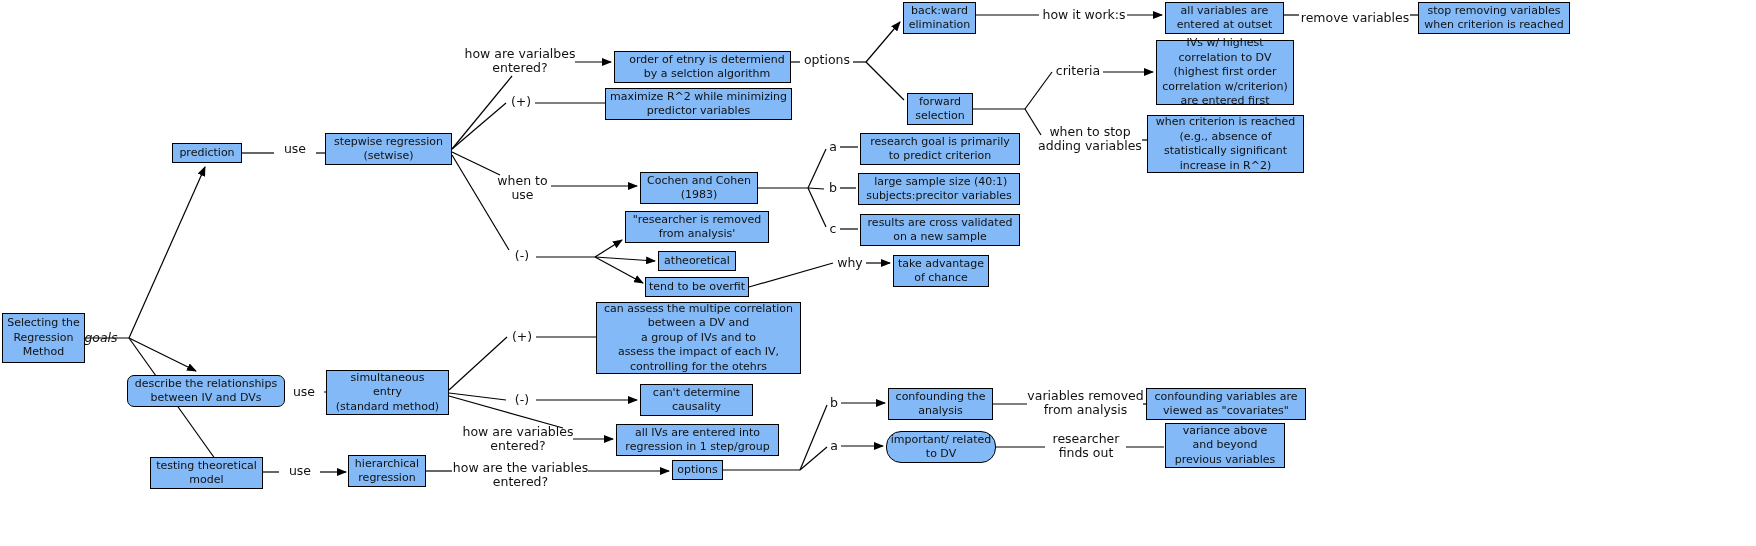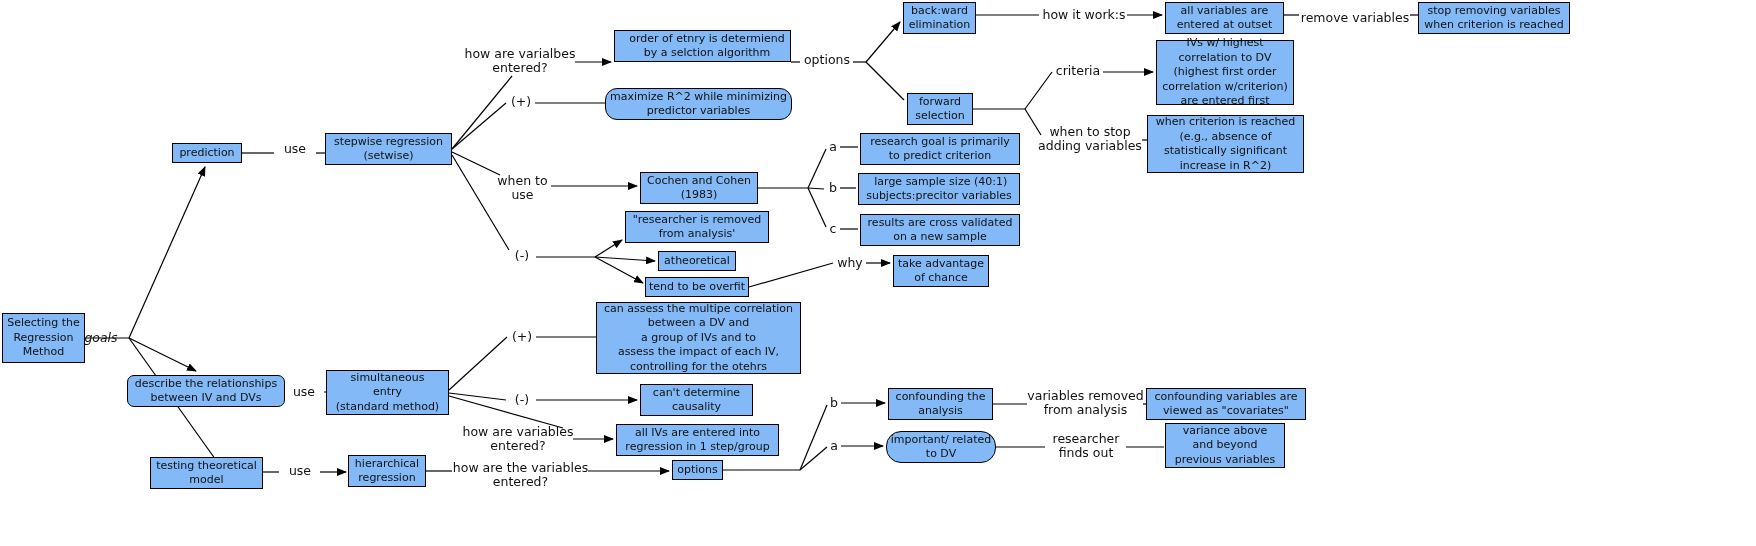--- a/index.html
+++ b/index.html
@@ -164,23 +164,23 @@
 between IV and DVs</div>
       <div class="node" style="left: 150px; top: 457px; width: 113px; height: 32px;">testing theoretical
 model</div>
       <div class="node" style="left: 325px; top: 133px; width: 127px; height: 32px;">stepwise regression
 (setwise)</div>
       <div class="node" style="left: 326px; top: 370px; width: 123px; height: 45px;">simultaneous
 entry
 (standard method)</div>
       <div class="node" style="left: 348px; top: 455px; width: 78px; height: 32px;">hierarchical
 regression</div>
-      <div class="node" style="left: 614px; top: 30px; width: 177px; height: 32px; padding-left: 12px;">order of etnry is determiend
+      <div class="node" style="left: 614px; top: 51px; width: 177px; height: 32px; padding-left: 12px;">order of etnry is determiend
 by a selction algorithm</div>
-      <div class="node" style="left: 605px; top: 88px; width: 187px; height: 32px; border-radius: 12px;">maximize R^2 while minimizing
+      <div class="node" style="left: 605px; top: 88px; width: 187px; height: 32px;">maximize R^2 while minimizing
 predictor variables</div>
       <div class="node" style="left: 640px; top: 172px; width: 118px; height: 32px;">Cochen and Cohen
 (1983)</div>
       <div class="node" style="left: 625px; top: 211px; width: 144px; height: 32px;">"researcher is removed
 from analysis'</div>
       <div class="node" style="left: 658px; top: 251px; width: 78px; height: 20px;">atheoretical</div>
       <div class="node" style="left: 645px; top: 277px; width: 104px; height: 20px;">tend to be overfit</div>
       <div class="node" style="left: 903px; top: 2px; width: 73px; height: 32px;">back:ward
 elimination</div>
       <div class="node" style="left: 907px; top: 93px; width: 66px; height: 32px;">forward

